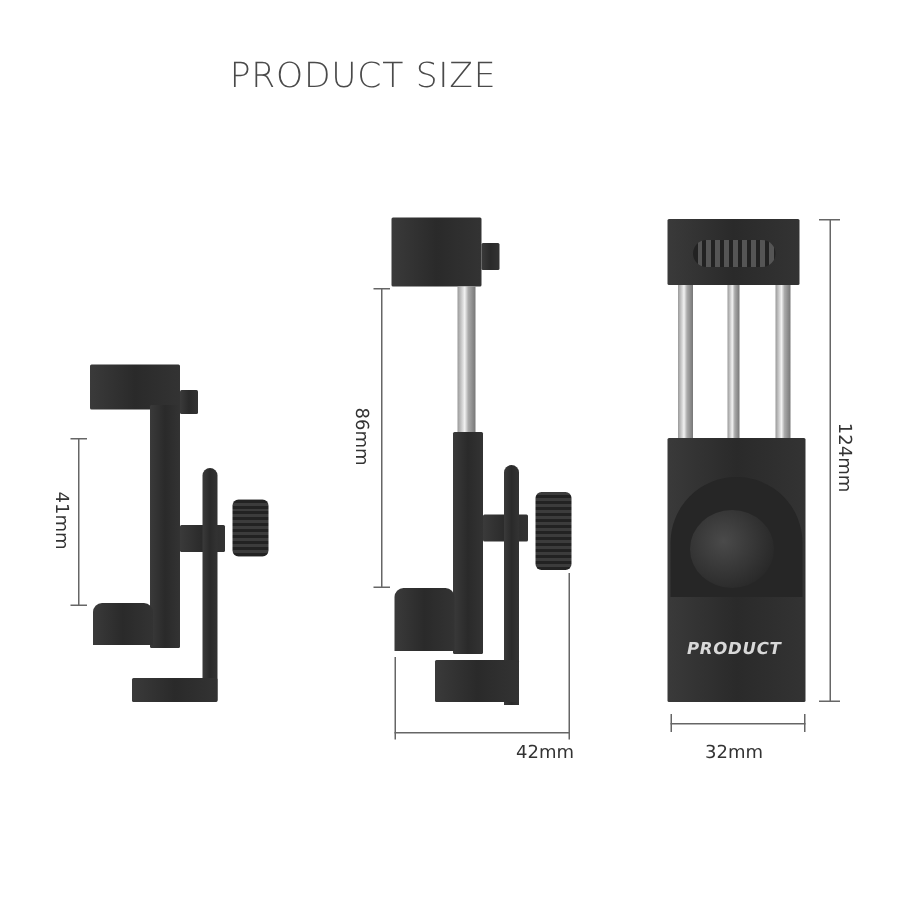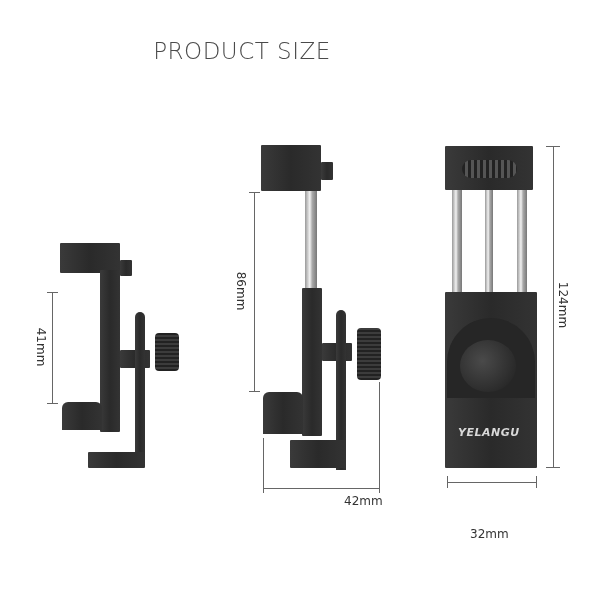--- a/index.html
+++ b/index.html
@@ -58,24 +58,24 @@
 
 <div>
   <div class="part" style="left:445px;top:146px;width:88px;height:44px;"></div>
   <div class="knob" style="left:462px;top:160px;width:55px;height:18px;border-radius:9px;background:repeating-linear-gradient(90deg,#222 0 3px,#555 3px 6px);"></div>
   <div class="rod" style="left:452px;top:190px;width:10px;height:103px;"></div>
   <div class="rod" style="left:485px;top:190px;width:8px;height:103px;"></div>
   <div class="rod" style="left:517px;top:190px;width:10px;height:103px;"></div>
   <div class="part" style="left:445px;top:292px;width:92px;height:176px;"></div>
   <div style="position:absolute;left:447px;top:318px;width:88px;height:80px;border-radius:44px 44px 0 0;background:#262626;"></div>
   <div style="position:absolute;left:460px;top:340px;width:56px;height:52px;border-radius:50%;background:radial-gradient(circle at 40% 40%,#4a4a4a,#1e1e1e);"></div>
-  <div class="brand" style="left:458px;top:426px;">YELANGU</div>
+  <div class="brand" style="left:458px;top:426px;">PRODUCT</div>
 
   <div class="dim-line" style="left:553px;top:146px;width:1px;height:322px;"></div>
   <div class="dim-line" style="left:546px;top:146px;width:14px;height:1px;"></div>
   <div class="dim-line" style="left:546px;top:467px;width:14px;height:1px;"></div>
   <div class="dim-label vlabel" style="left:540px;top:298px;">124mm</div>
 
   <div class="dim-line" style="left:447px;top:482px;width:90px;height:1px;"></div>
   <div class="dim-line" style="left:447px;top:476px;width:1px;height:12px;"></div>
   <div class="dim-line" style="left:536px;top:476px;width:1px;height:12px;"></div>
-  <div class="dim-label" style="left:470px;top:494px;margin-top:33px;">32mm</div>
+  <div class="dim-label" style="left:470px;top:494px;">32mm</div>
 </div>
 
 </body></html>

